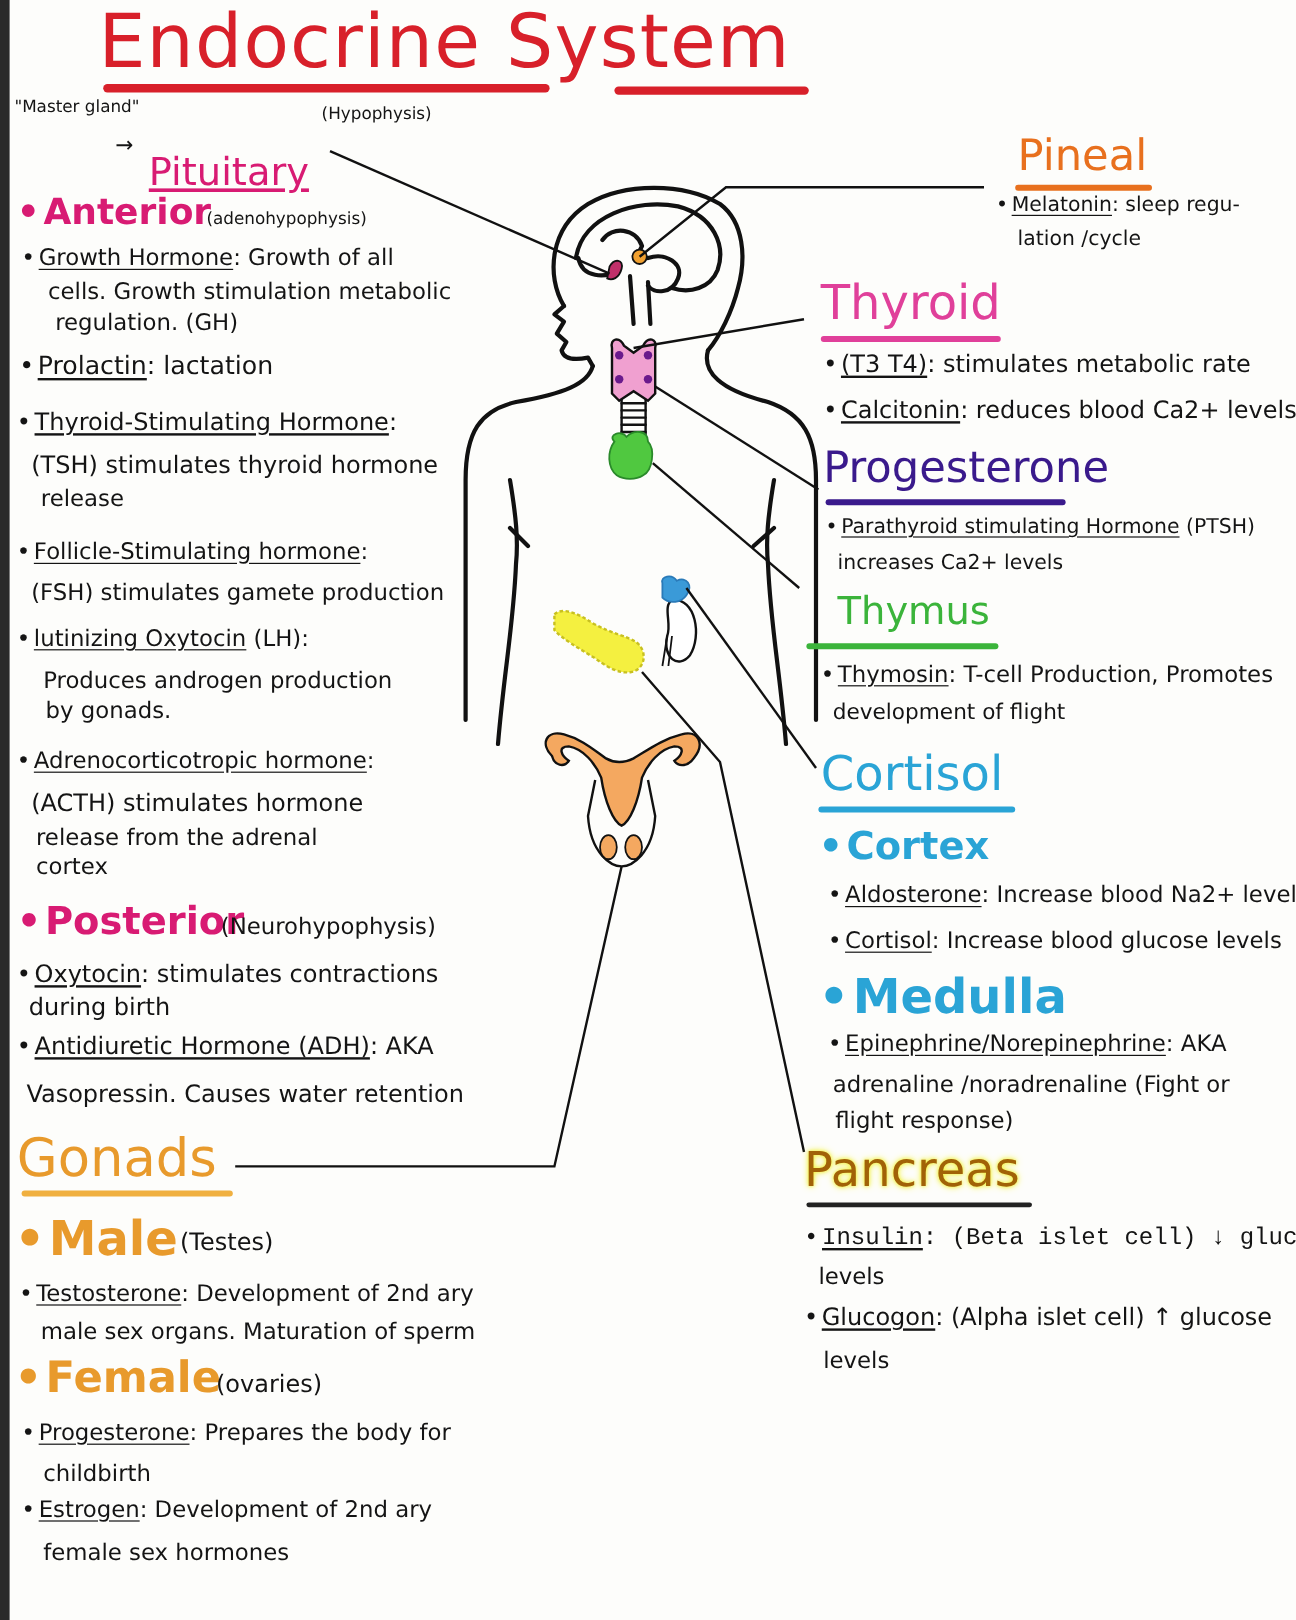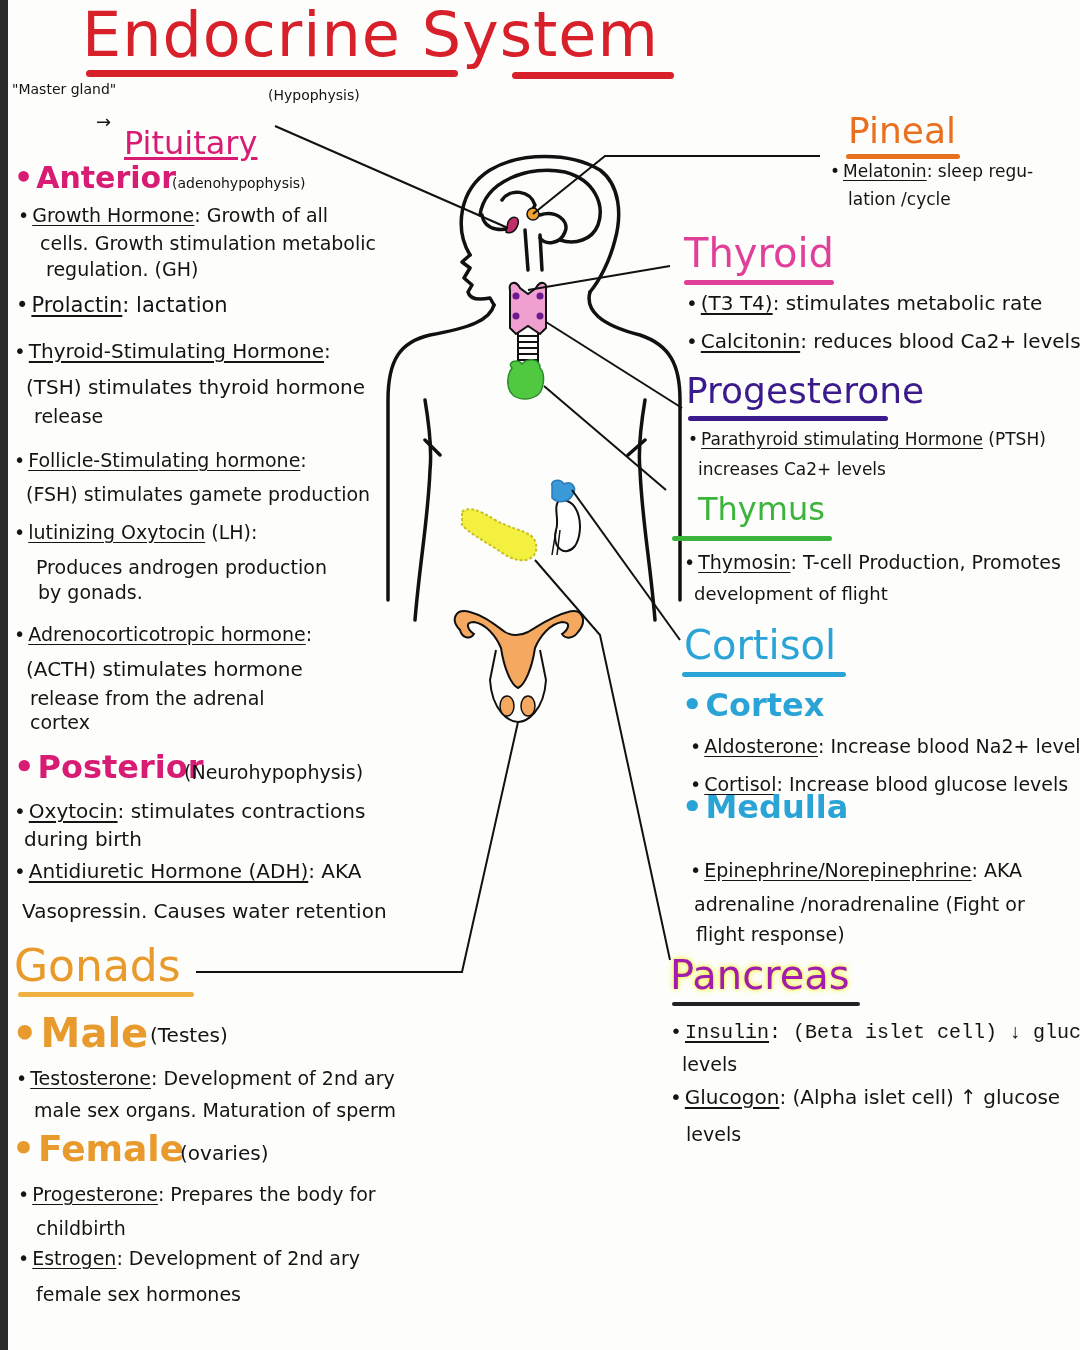--- a/index.html
+++ b/index.html
@@ -173,24 +173,24 @@
   <div class="head green" style="left:670px; top:490px; font-size:32px;margin-left:28px;">Thymus</div>
   <div class="hl-ul" style="left:672px; top:536px; width:160px; background:#3bb43b;"></div>
   <div class="hw bullet" style="left:684px; top:550px; font-size:19px;"><span class="ul">Thymosin</span><span>: T-cell Production, Promotes</span></div>
   <div class="hw" style="left:694px; top:582px; font-size:18px;">development of flight</div>
 
   <div class="head blue" style="left:684px; top:622px; font-size:40px;">Cortisol</div>
   <div class="hl-ul" style="left:682px; top:672px; width:164px; background:#2aa4d6;"></div>
   <div class="head blue bullet" style="left:682px; top:686px; font-size:32px; font-weight:bold;"><span>Cortex</span></div>
   <div class="hw bullet" style="left:690px; top:734px;"><span class="ul">Aldosterone</span><span>: Increase blood Na2+ levels</span></div>
   <div class="hw bullet" style="left:690px; top:772px;"><span class="ul">Cortisol</span><span>: Increase blood glucose levels</span></div>
-  <div class="head blue bullet" style="left:682px; top:788px; font-size:32px; font-weight:bold;"><span>Medulla</span></div>
+  <div class="head blue bullet" style="left:682px; top:808px; font-size:40px; font-weight:bold;"><span>Medulla</span></div>
   <div class="hw bullet" style="left:690px; top:858px;"><span class="ul">Epinephrine/Norepinephrine</span><span>: AKA</span></div>
   <div class="hw" style="left:694px; top:892px;">adrenaline /noradrenaline (Fight or</div>
   <div class="hw" style="left:696px; top:922px;">flight response)</div>
 
-  <div class="head" style="left:670px; top:952px; font-size:40px; color:#a21caf; text-shadow: 0 0 6px #f2f23a, 0 0 3px #f2f23a;">Pancreas</div>
+  <div class="head" style="left:670px; top:952px; font-size:40px; color:#a16207; text-shadow: 0 0 6px #f2f23a, 0 0 3px #f2f23a;">Pancreas</div>
   <div class="hl-ul" style="left:672px; top:1002px; width:188px; height:4px; background:#222;"></div>
   <div class="hw bullet" style="left:670px; top:1020px; font-size:20px;font-family:Liberation Mono, monospace;"><span class="ul">Insulin</span><span>: (Beta islet cell) ↓ glucose</span></div>
   <div class="hw" style="left:682px; top:1052px;">levels</div>
   <div class="hw bullet" style="left:670px; top:1084px; font-size:20px;"><span class="ul">Glucogon</span><span>: (Alpha islet cell) ↑ glucose</span></div>
   <div class="hw" style="left:686px; top:1122px;">levels</div>
 </div>
 
 </body></html>

